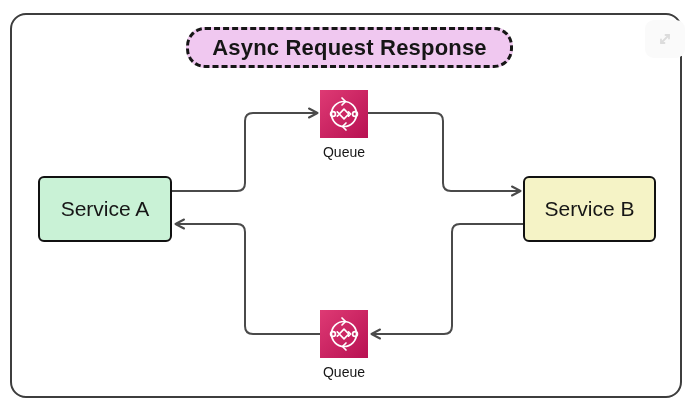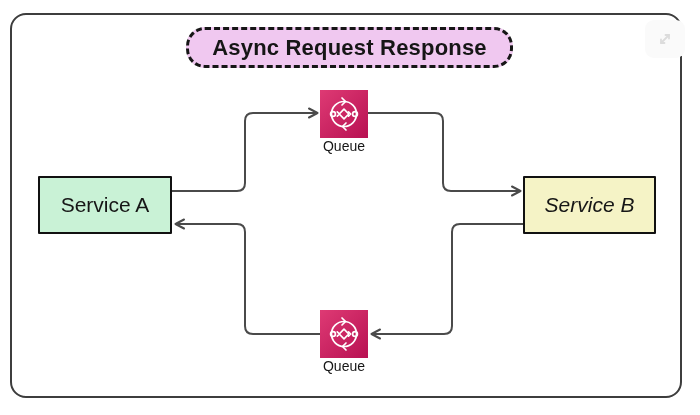--- a/index.html
+++ b/index.html
@@ -35,38 +35,38 @@
     box-sizing: border-box;
     background: var(--title-fill, #f2c6f1);
     border: 3px dashed #161616;
     border-radius: 19px;
     display: flex; align-items: center; justify-content: center;
     font-size: 22px; font-weight: bold; color: var(--text, #161616);
     letter-spacing: 0.2px;
   }
   .service-node {
     position: absolute;
-    width: 134px; height: 58px;
+    width: 134px; height: 66px;
     box-sizing: border-box;
     border: 2.5px solid var(--node-border, #111111);
-    border-radius: 1px;
+    border-radius: 6px;
     display: flex; align-items: center; justify-content: center;
     font-size: 21px; color: var(--text, #161616);
   }
   #service-a { left: 38px; top: 176px; background: var(--service-a-fill, #c9f2d6); }
-  #service-b { left: 523px; top: 176px; width: 133px; background: var(--service-b-fill, #f5f3c6); font-style: italic; }
+  #service-b { left: 523px; top: 176px; width: 133px; background: var(--service-b-fill, #f5f3c6); }
   .queue-node {
     position: absolute;
     width: 48px;
     display: flex; flex-direction: column; align-items: center;
   }
   #queue-top { left: 320px; top: 90px; }
   #queue-bottom { left: 320px; top: 310px; }
   .queue-label {
-    margin-top: 0;
+    margin-top: 6px;
     font-size: 14px;
     color: var(--text, #161616);
     white-space: nowrap;
   }
   #connector-layer {
     position: absolute;
     left: 0; top: 0;
     pointer-events: none;
   }
   .edge {

